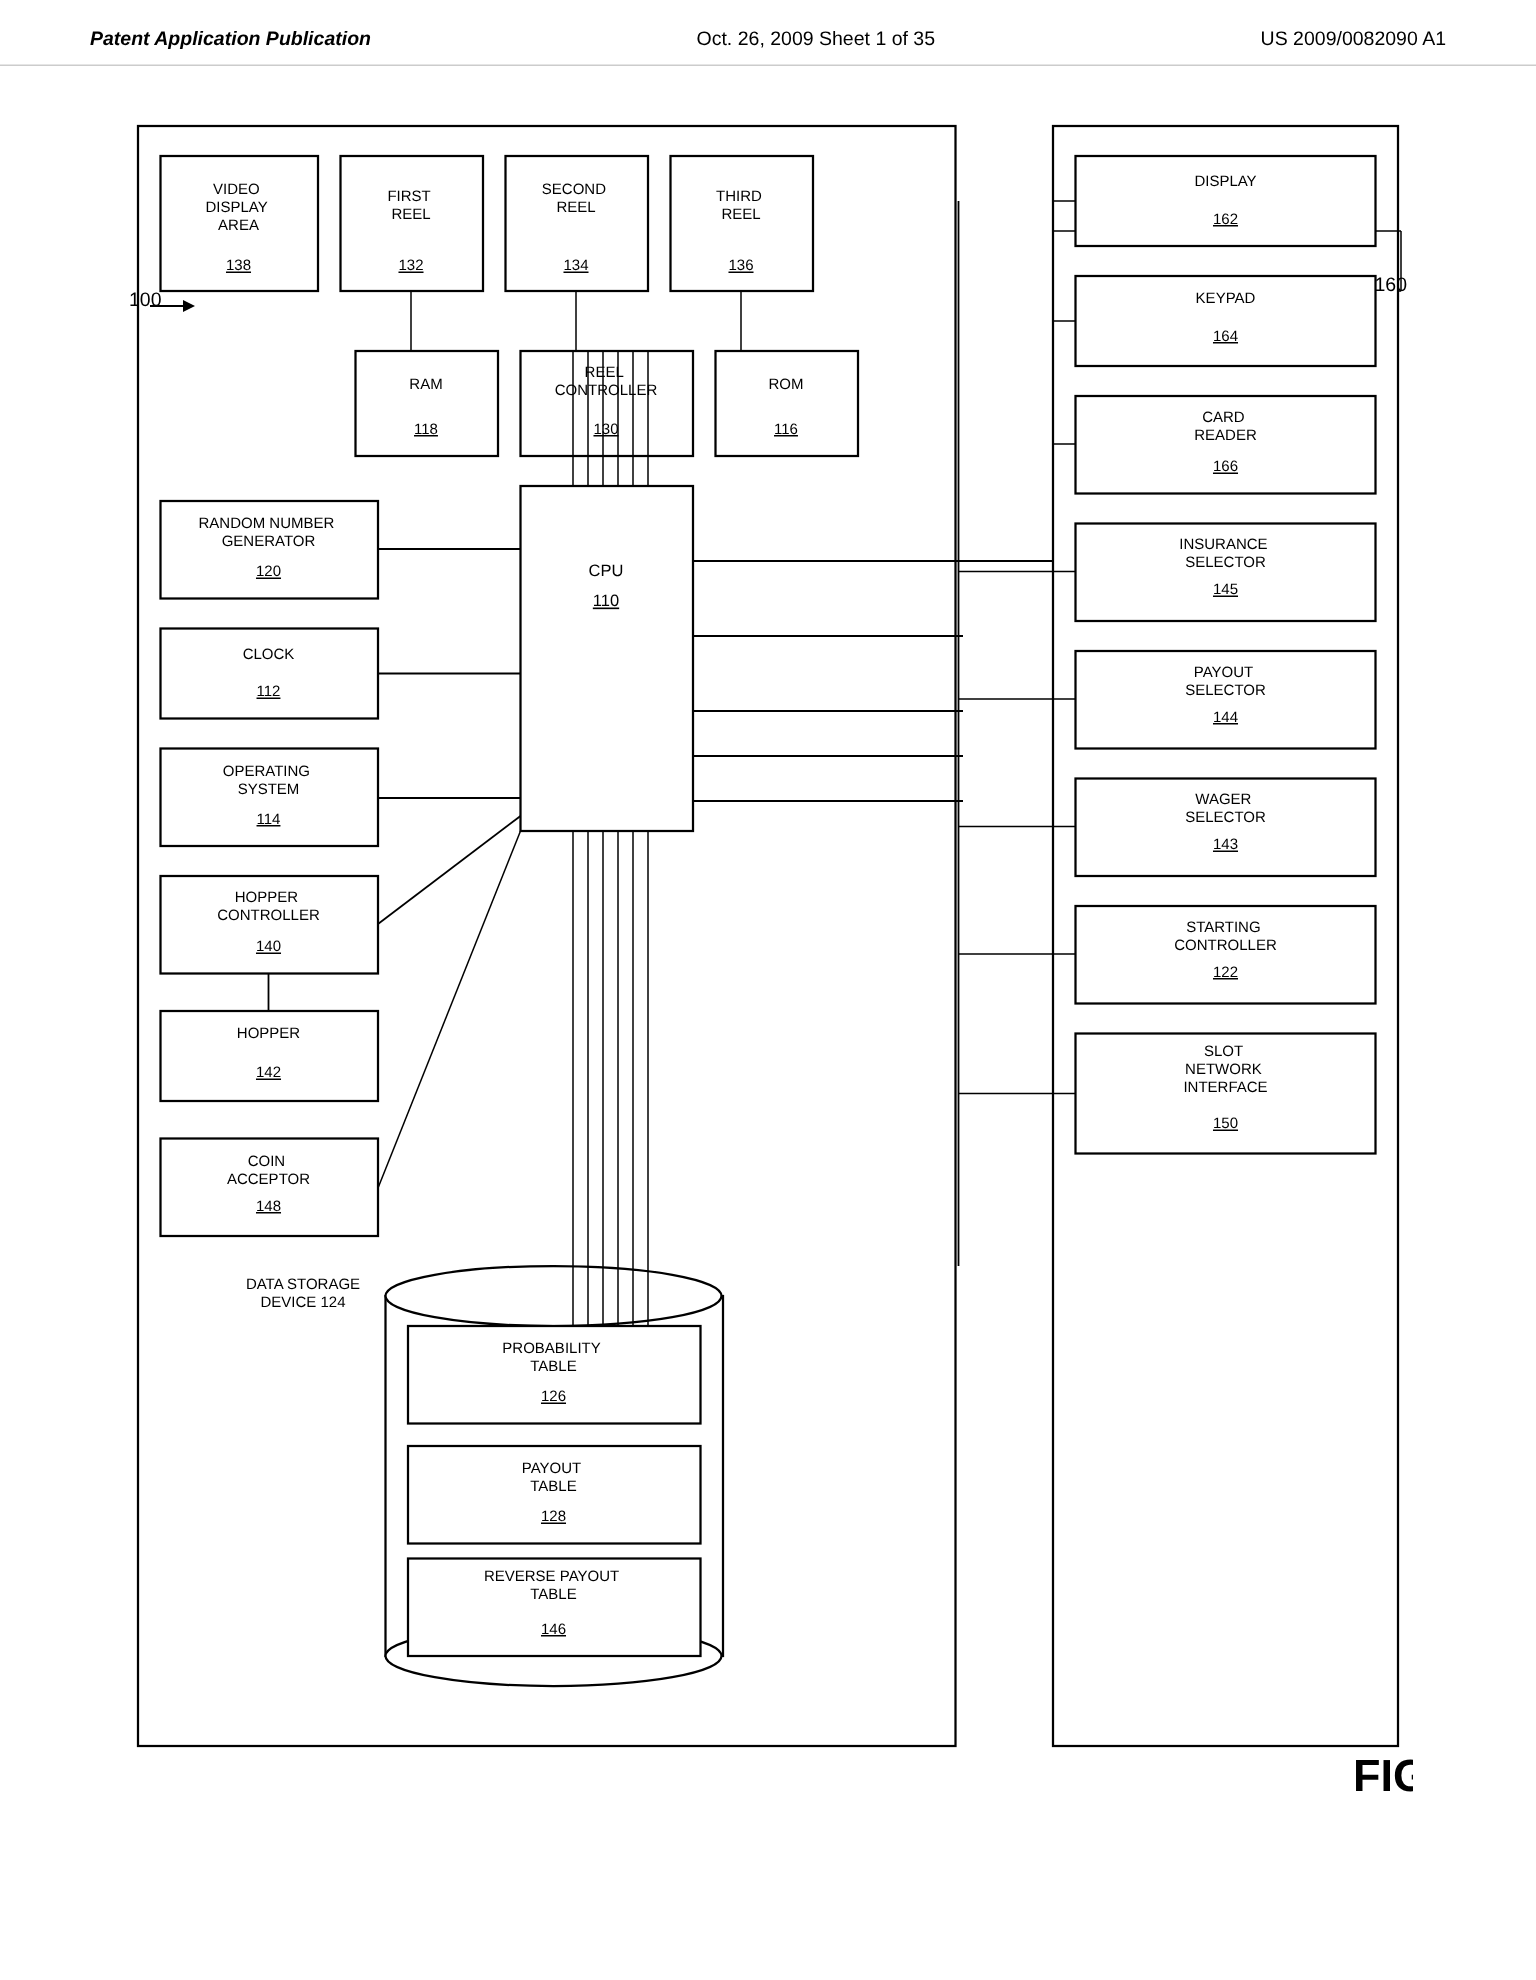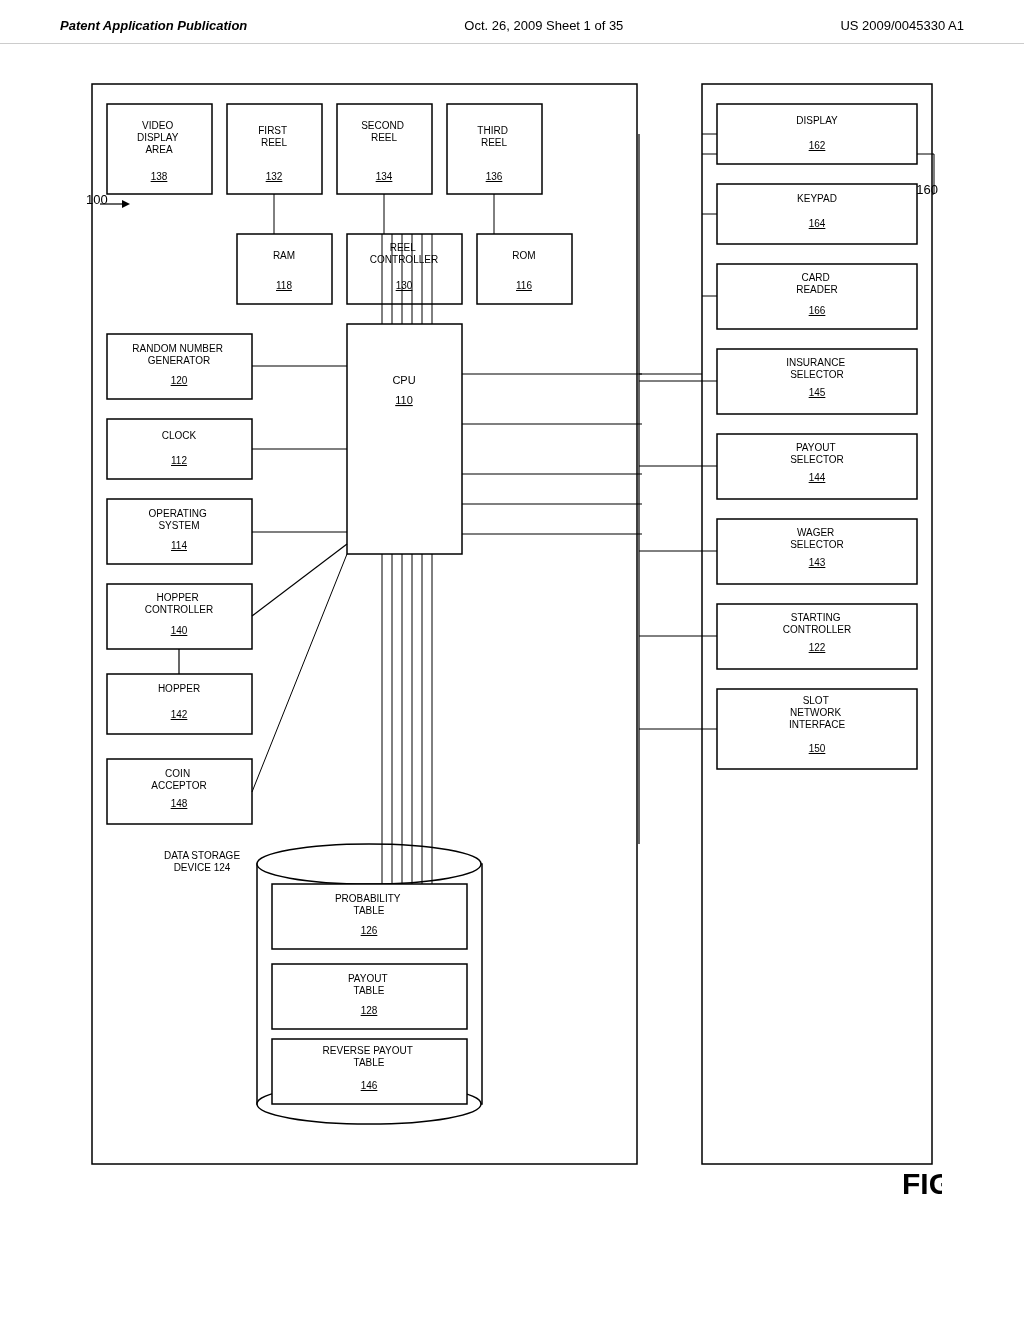--- a/index.html
+++ b/index.html
@@ -54,21 +54,21 @@
       stroke-width: 1.5;
     }
     
   </style>
 </head>
 <body>
 
 <div class="header">
   <span class="header-left">Patent Application Publication</span>
   <span class="header-center">Oct. 26, 2009  Sheet 1 of 35</span>
-  <span class="header-right">US 2009/0045330 A1</span>
+  <span class="header-right">US 2009/0082090 A1</span>
 </div>
 
 <div class="main">
   <div class="diagram-area">
 
     <svg class="diagram-svg" viewBox="0 0 860 1150">
 
       <rect class="outer-box" x="10" y="10" width="545" height="1080"></rect>
 
       <rect class="outer-box" x="620" y="10" width="230" height="1080"></rect>

